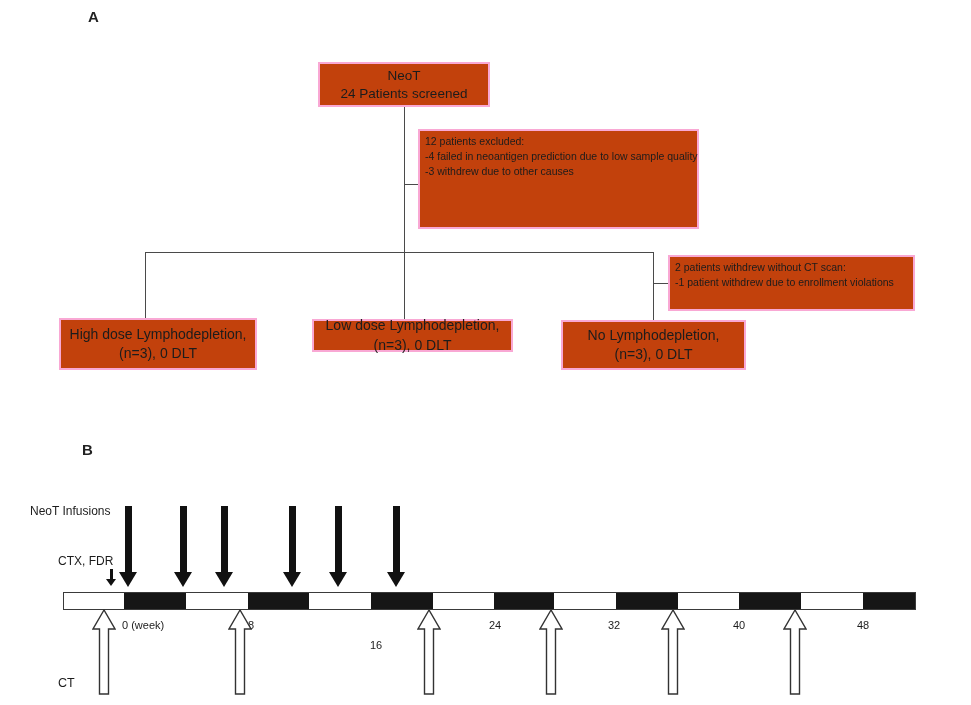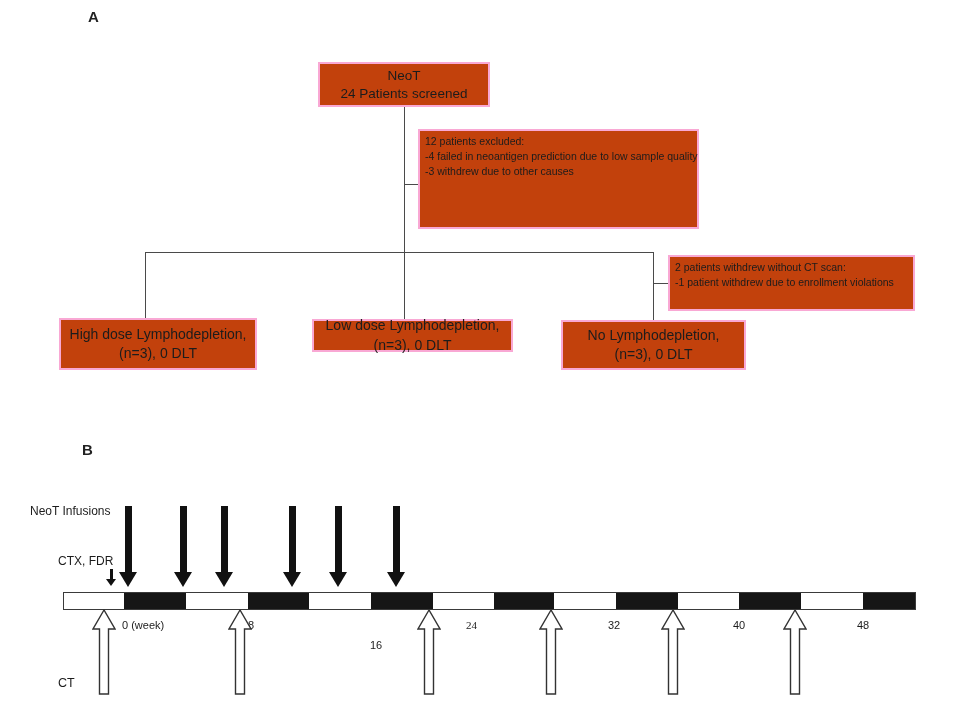--- a/index.html
+++ b/index.html
@@ -100,21 +100,21 @@
       <div class="seg seg-white" style="left: 614px; width: 61px;"></div>
       <div class="seg seg-black" style="left: 675px; width: 62px;"></div>
       <div class="seg seg-white" style="left: 737px; width: 62px;"></div>
       <div class="seg seg-black" style="left: 799px; width: 54px;"></div>
     </div>
 
   <div id="generated-layer">
       <div class="week-label" style="left: 122px;">0 (week)</div>
       <div class="week-label" style="left: 248px;">8</div>
       <div class="week-label" style="left: 370px; margin-top: 20px;">16</div>
-      <div class="week-label" style="left: 466px; font-family: Liberation Serif, serif;">24</div>
+      <div class="week-label" style="left: 489px;">24</div>
       <div class="week-label" style="left: 608px;">32</div>
       <div class="week-label" style="left: 733px;">40</div>
       <div class="week-label" style="left: 857px;">48</div>
       <div class="black-arrow" style="left: 119px;">
         <div class="shaft"></div>
         <div class="head"></div>
       </div>
       <div class="black-arrow" style="left: 174px;">
         <div class="shaft"></div>
         <div class="head"></div>

